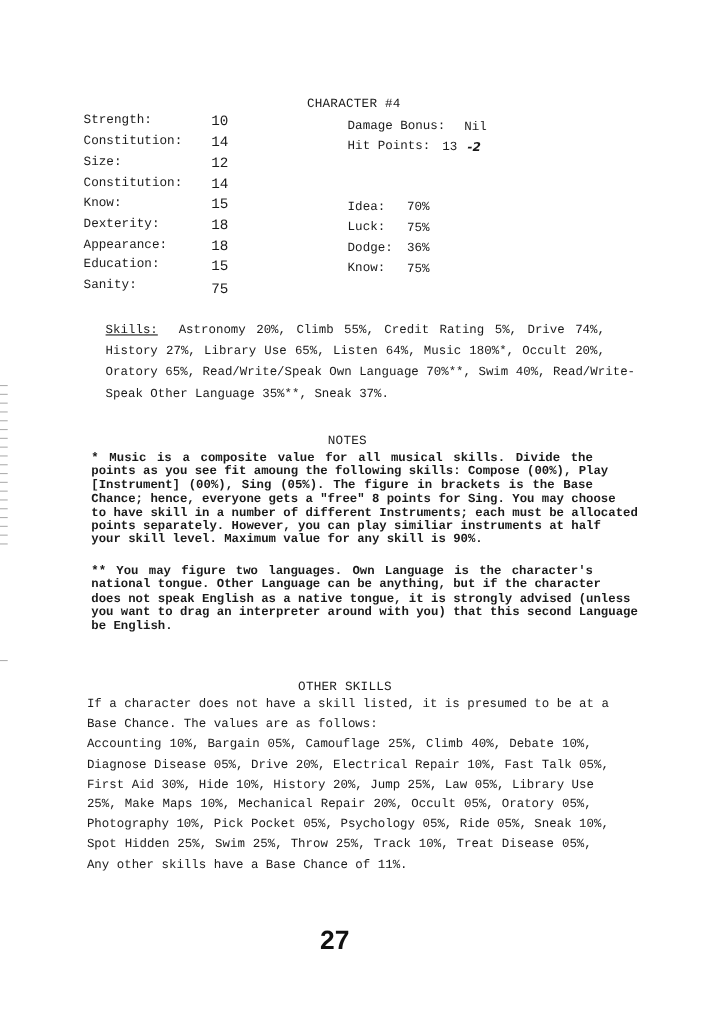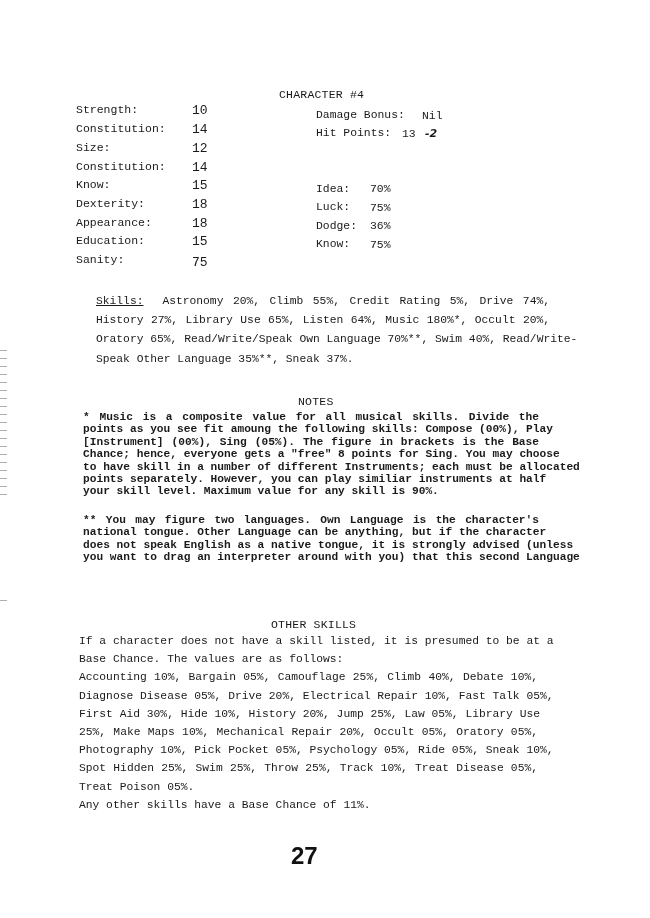--- a/index.html
+++ b/index.html
@@ -122,29 +122,29 @@
   <span class="ln">Chance; hence, everyone gets a "free" 8 points for Sing.  You may choose</span>
   <span class="ln">to have skill in a number of different Instruments; each must be allocated</span>
   <span class="ln">points separately.  However, you can play similiar instruments at half</span>
   <span class="ln last">your skill level.  Maximum value for any skill is 90%.</span>
 </div>
 <div class="para" style="left:83px; top:514px; width:456px;">
   <span class="ln">**     You may figure two languages.  Own Language is the character's</span>
   <span class="ln">national tongue.  Other Language can be anything, but if the character</span>
   <span class="ln">does not speak English as a native tongue, it is strongly advised (unless</span>
   <span class="ln">you want to drag an interpreter around with you) that this second Language</span>
+  <span class="ln last">be English.</span>
 </div>
 
 <div class="abs title" style="left:271px; top:618px;">OTHER SKILLS</div>
 <div class="skills-block" style="left:79px; top:632px; width:459px; line-height:18.2px;">
   <span class="ln">If a character does not have a skill listed, it is presumed to be at a</span>
   <span class="ln last">Base Chance.  The values are as follows:</span>
   <span class="ln">Accounting 10%,  Bargain 05%,  Camouflage 25%,  Climb 40%,  Debate 10%,</span>
   <span class="ln">Diagnose Disease 05%,  Drive 20%,  Electrical Repair 10%,  Fast Talk 05%,</span>
   <span class="ln">First Aid 30%,  Hide 10%,  History 20%,  Jump 25%,  Law 05%,  Library Use</span>
   <span class="ln">25%,  Make Maps 10%,  Mechanical Repair 20%,  Occult 05%,  Oratory 05%,</span>
   <span class="ln">Photography 10%,  Pick Pocket 05%,  Psychology 05%,  Ride 05%,  Sneak 10%,</span>
   <span class="ln"> Spot Hidden 25%,  Swim 25%,  Throw 25%,  Track 10%,  Treat Disease 05%,</span>
-  <span class="ln last">Treat Poison 05%.</span>
   <span class="ln last">Any other skills have a Base Chance of 11%.</span>
 </div>
 
 <div class="pagenum">27</div>
 
 </body></html>

